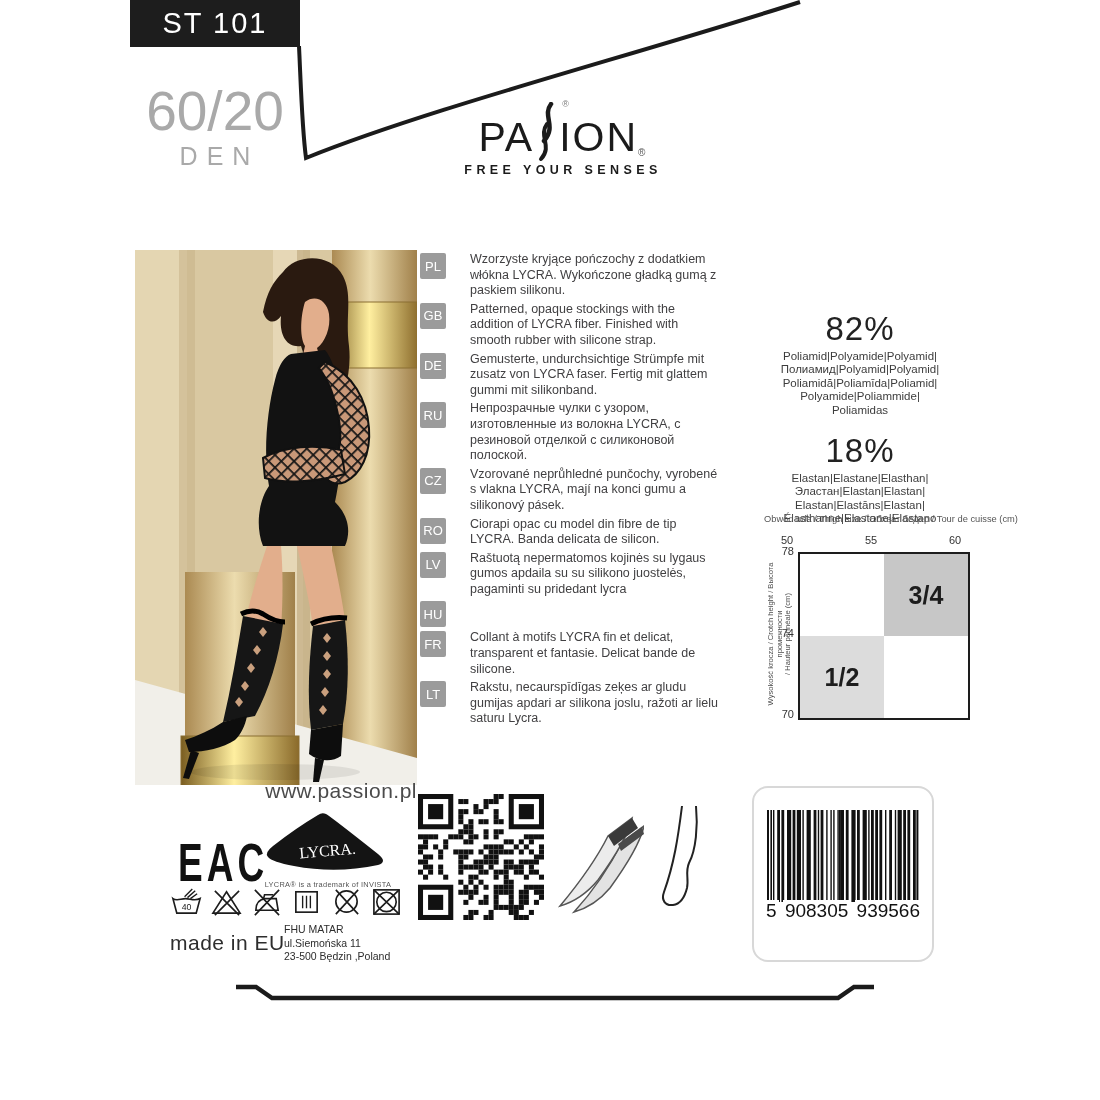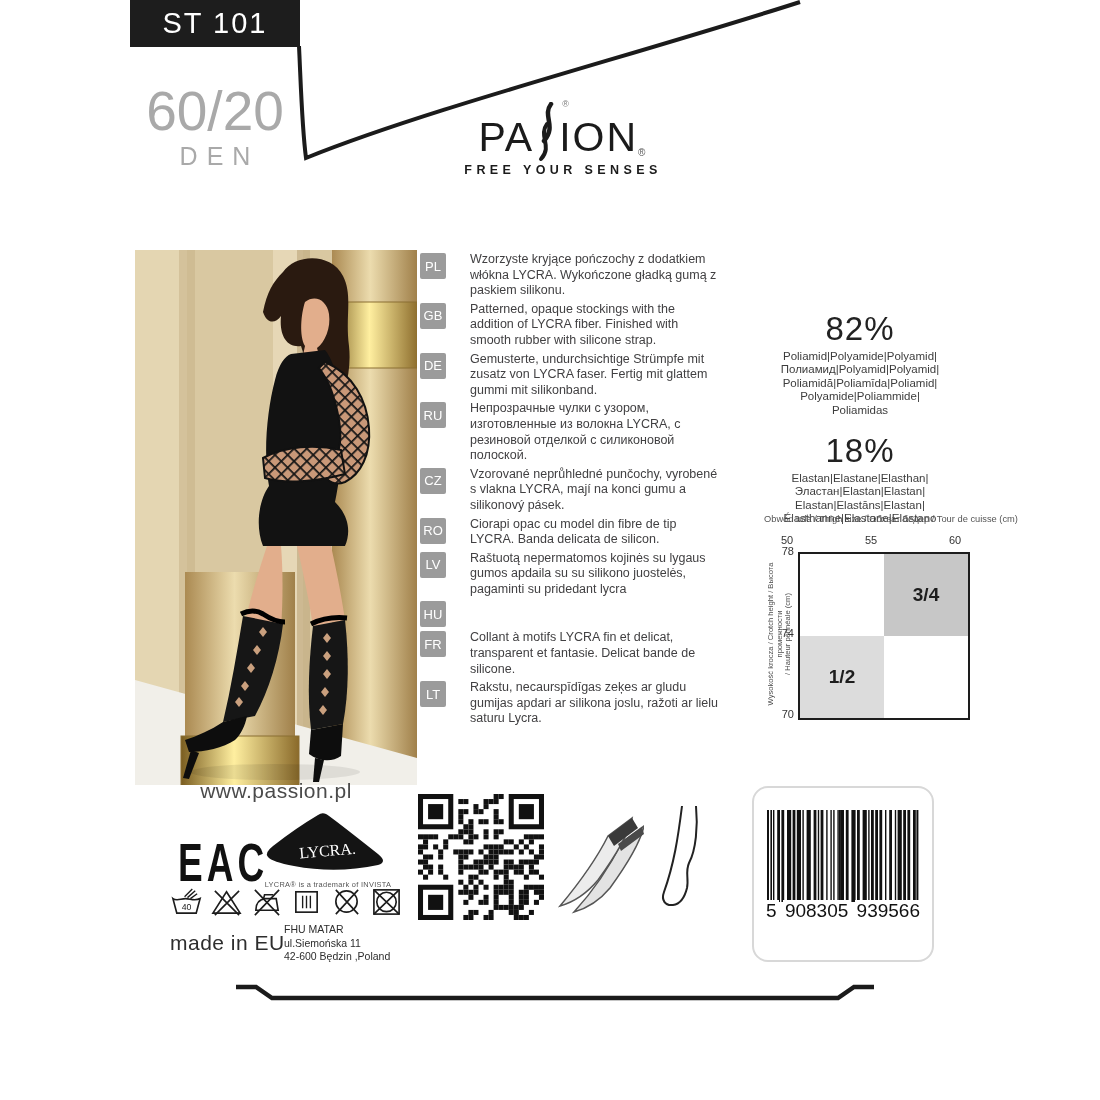--- a/index.html
+++ b/index.html
@@ -18,42 +18,42 @@
   .logo{left:446px;top:96px;width:234px;text-align:center;color:#1b1b1b;}
   .logo-word{position:relative;font-size:41px;letter-spacing:2px;line-height:1;height:62px;
              display:flex;align-items:flex-end;justify-content:center;}
   .logo-flame{display:inline-block;width:27px;height:60px;margin:0 -1px;position:relative;top:4px;}
   .logo-reg-top{position:absolute;top:-2px;margin-left:2px;font-size:9px;color:#777;}
   .logo-reg{font-size:10px;vertical-align:28px;color:#555;}
   .tagline{margin-top:5px;font-size:12.5px;font-weight:bold;letter-spacing:4.4px;color:#1b1b1b;}
 
   
   .photo{left:135px;top:250px;width:282px;height:535px;}
-  .website{left:135px;top:779px;width:282px;text-align:center;font-size:21px;color:#4b4b4b;letter-spacing:.5px;}
+  .website{left:135px;top:779px;width:282px;text-align:right;font-size:21px;color:#4b4b4b;letter-spacing:.5px;}
 
   
   .langs{left:420px;top:252px;width:302px;}
   .lang-row{display:flex;margin-bottom:3px;}
   .lang-tag{width:26px;height:26px;border-radius:2px;background:#9b9b9b;color:#fff;
             font-weight:normal;font-size:13px;display:flex;align-items:center;justify-content:center;
             flex:none;margin-top:1px;}
   .lang-text{margin-left:24px;font-size:12.5px;line-height:15.6px;color:#414042;}
 
   
   .comp{left:742px;top:310px;width:236px;text-align:center;}
   .comp-pct{font-size:33px;letter-spacing:1px;color:#222;}
   .comp-lines{font-size:11.5px;line-height:13.4px;color:#3d3d3d;margin-top:2px;}
   .comp-block{margin-bottom:15px;}
 
   
   .sizechart{left:716px;top:514px;width:262px;height:230px;margin-left:44px;}
   .sc-title{font-size:9.3px;color:#555;padding-left:4px;white-space:nowrap;}
   .sc-grid{position:absolute;left:38px;top:38px;width:168px;height:164px;border:2px solid #1d1d1d;background:#fff;}
   .sc-cell{position:absolute;width:50%;height:50%;display:flex;align-items:center;justify-content:center;
-           font-size:19px;font-weight:bold;color:#1d1d1d;}
+           font-size:25px;font-weight:bold;color:#1d1d1d;}
   .sc-c34{left:50%;top:0;background:#c7c7c7;}
   .sc-c12{left:0;top:50%;background:#dcdcdc;}
   .sc-xt{position:absolute;top:20px;width:34px;text-align:left;font-size:11px;color:#333;}
   .sc-yt{position:absolute;width:28px;text-align:right;font-size:11px;color:#333;left:6px;}
   .sc-ylabel{position:absolute;left:-72px;top:110px;width:178px;height:20px;transform:rotate(-90deg);
              text-align:center;font-size:7.6px;line-height:8.6px;color:#4d4d4d;}
 
   
   .eac{left:178px;top:833px;font-size:37px;font-weight:bold;letter-spacing:4px;color:#111;
        transform:scaleY(1.45);transform-origin:top left;}
@@ -289,21 +289,21 @@
         <circle cx="17" cy="16.5" r="10"></circle>
         <path d="M4,4 L30,29 M30,4 L4,29"></path>
     </svg>
   </div>
 
   <div class="abs madein">made in EU</div>
 
   <div class="abs address">
     <div>FHU MATAR</div>
     <div>ul.Siemońska 11</div>
-    <div>42-600 Będzin ,Poland</div>
+    <div>23-500 Będzin ,Poland</div>
   </div>
 
   <svg class="abs qr" id="qr" viewBox="0 0 125 125" fill="#111">
       <rect x="0" y="0" width="35" height="35"></rect>
       <rect x="5" y="5" width="25" height="25" fill="#fff"></rect>
       <rect x="10" y="10" width="15" height="15"></rect>
       <rect x="90" y="0" width="35" height="35"></rect>
       <rect x="95" y="5" width="25" height="25" fill="#fff"></rect>
       <rect x="100" y="10" width="15" height="15"></rect>
       <rect x="0" y="90" width="35" height="35"></rect>

